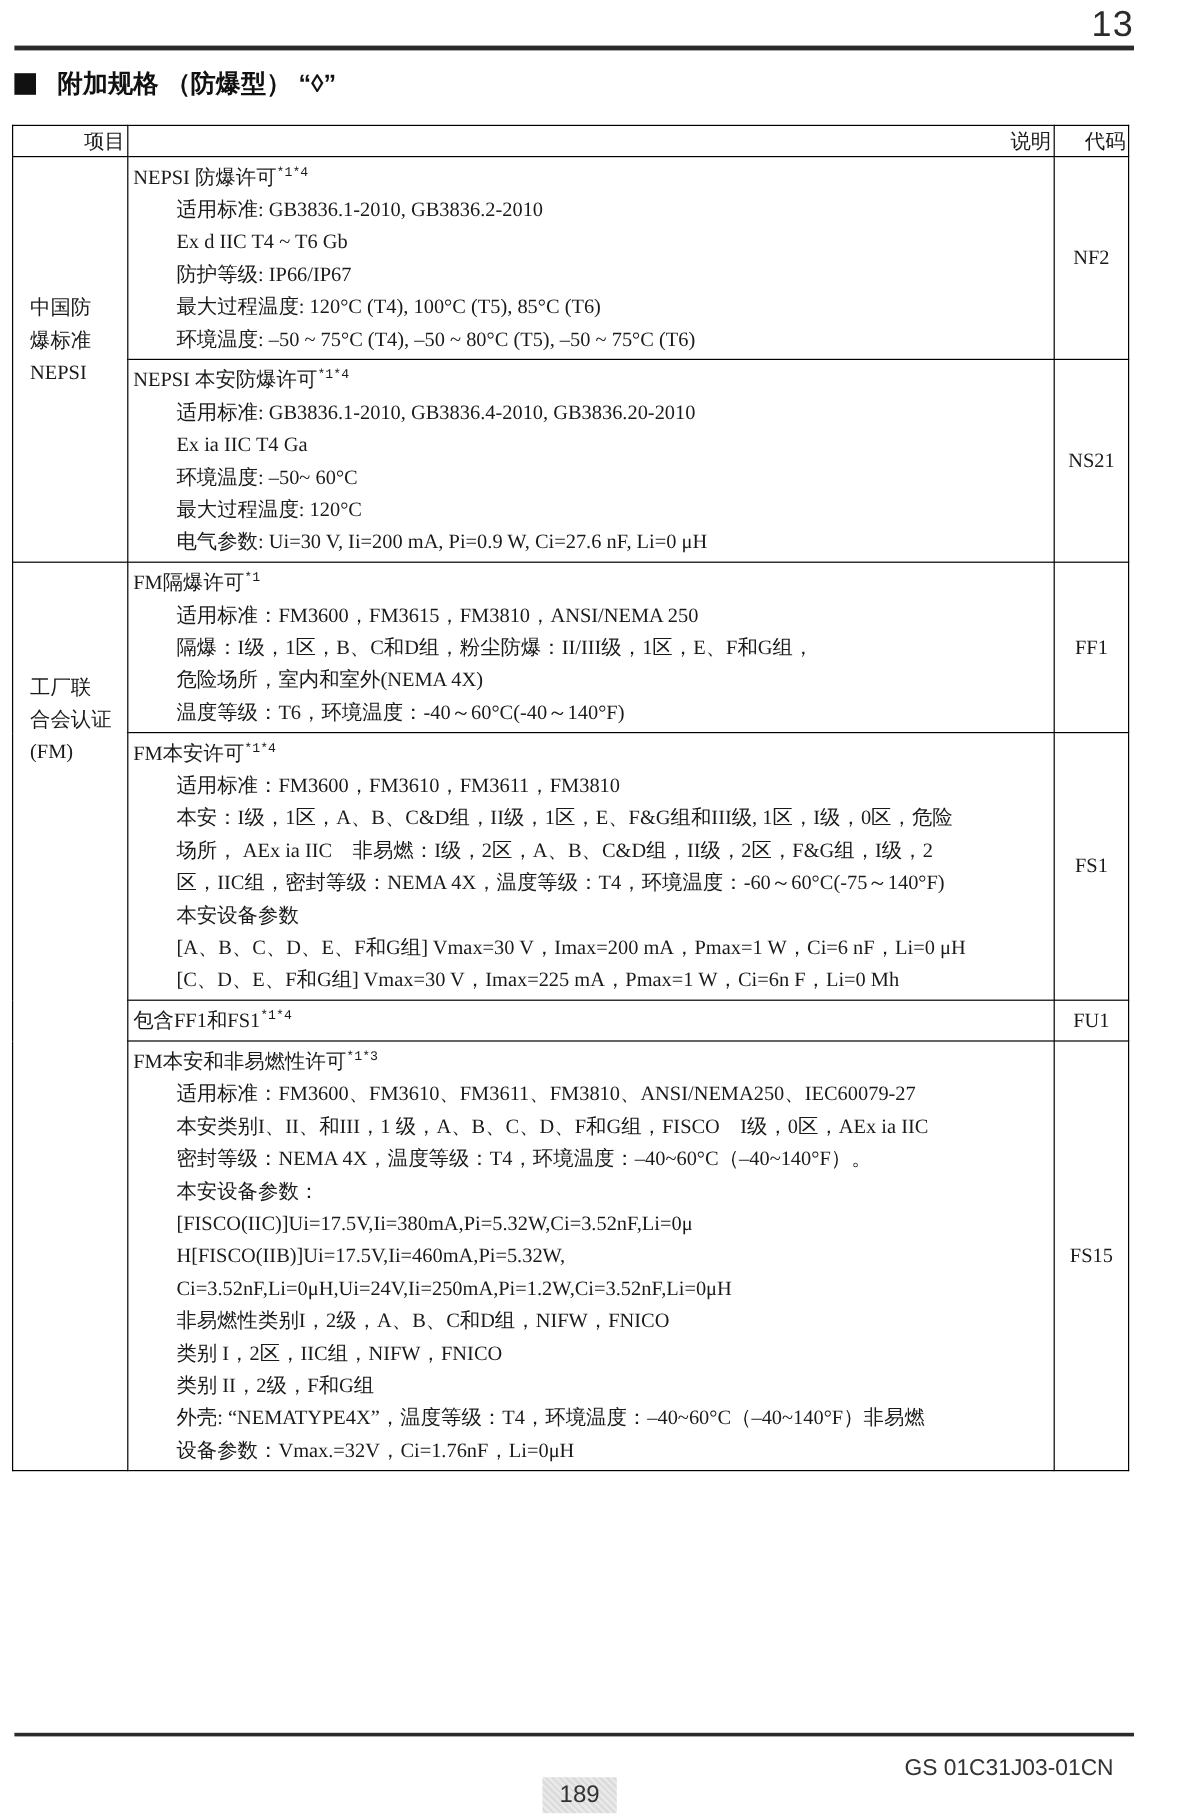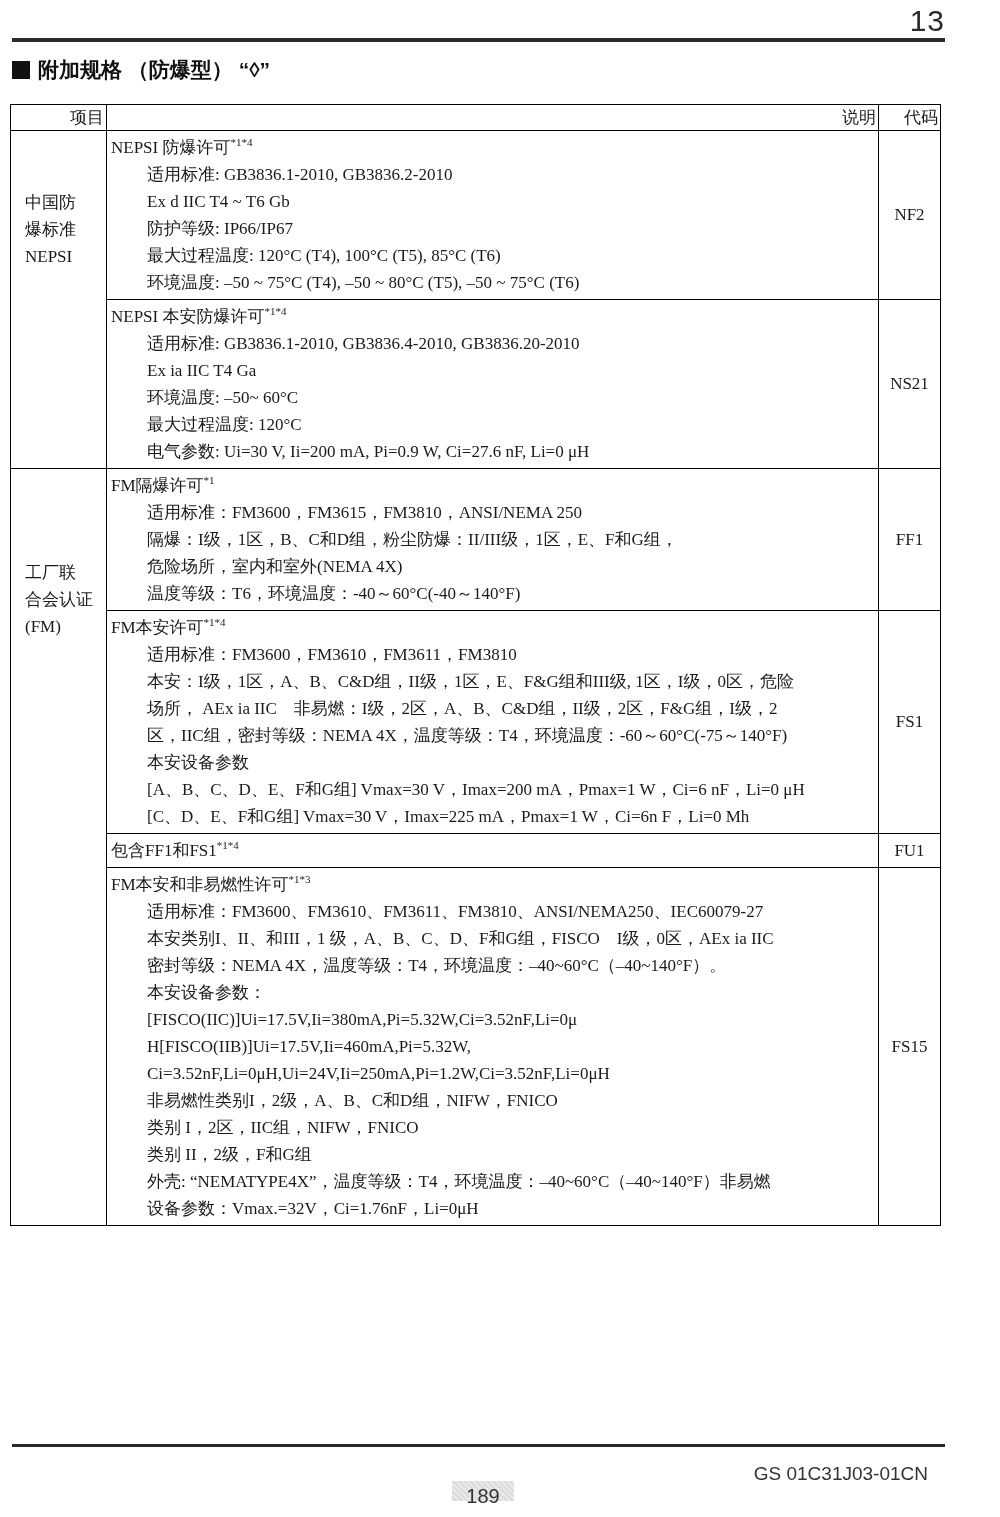--- a/index.html
+++ b/index.html
@@ -12,55 +12,55 @@
   .page-num-top {
     position: absolute; top: 4px; right: 55px;
     font-family: "Liberation Sans", "DejaVu Sans", sans-serif;
     font-size: 30px; font-weight: 500; color: #2b2b2b; letter-spacing: 1px;
   }
   .rule-top { position: absolute; top: 38px; left: 12px; width: 933px; height: 4px; background: #2b2b2b; }
   .doc-title {
     position: absolute; top: 56px; left: 12px;
     font-family: "Liberation Sans", "DejaVu Sans", sans-serif;
     font-size: 21px; font-weight: bold; color: #111;
-    display: flex; align-items: center; gap: 8px;
+    display: flex; align-items: center; gap: 18px;
   }
   .title-square { width: 18px; height: 18px; background: #111; display: inline-block; }
 
   table.spec {
     position: absolute; top: 104px; left: 10px; width: 930px;
     border-collapse: collapse; table-layout: fixed;
     font-size: 17px;
   }
   table.spec col.c-item { width: 96px; }
   table.spec col.c-desc { width: 772px; }
   table.spec col.c-code { width: 62px; }
   table.spec th, table.spec td { border: 1.6px solid #000; }
   table.spec th {
     font-weight: normal; font-size: 17px; height: 24px;
     text-align: right; vertical-align: middle; padding: 1px 2px;
   }
   td.item-cell { vertical-align: top; padding: 0 4px 0 14px; }
   td.item-cell .item-text div { line-height: 27px; font-size: 17px; }
-  td.item-cell[data-section="nepsi"] { padding-top: 58px; font-family: Liberation Serif, serif; }
+  td.item-cell[data-section="nepsi"] { padding-top: 112px; font-family: Liberation Serif, serif; }
   td.item-cell[data-section="fm"] { padding-top: 90px; }
   td.desc-cell { vertical-align: top; padding: 3px 4px 3px 4px; }
   .spec-line { line-height: 27px; white-space: nowrap; overflow: hidden; }
   .spec-line.indent { padding-left: 36px; font-family: Liberation Serif, serif; }
-  .spec-line sup { font-size: 11px; vertical-align: super; line-height: 0; }
+  .spec-line sup { font-size: 11px; vertical-align: super; line-height: 0; font-family: Liberation Mono, monospace; }
   td.code-cell { text-align: center; vertical-align: middle; font-size: 17px; padding: 2px; }
 
   .rule-bottom { position: absolute; top: 1444px; left: 12px; width: 933px; height: 3px; background: #2b2b2b; }
   .footer-doc {
     position: absolute; top: 1463px; right: 72px;
     font-family: "Liberation Sans", "DejaVu Sans", sans-serif;
     font-size: 19px; color: #333;
   }
   .footer-page {
-    position: absolute; top: 1481px; left: 452px; width: 62px; height: 20px;
+    position: absolute; top: 1481px; left: 452px; width: 62px; height: 30px;
     font-family: "Liberation Sans", "DejaVu Sans", sans-serif;
     font-size: 20px; color: #333; text-align: center; line-height: 30px;
     background: repeating-linear-gradient(45deg, #e9e9e9 0 2px, #dcdcdc 2px 4px);
   }
 </style>
 </head>
 <body>
 
 <div class="page-num-top">13</div>
 <div class="rule-top"></div>

